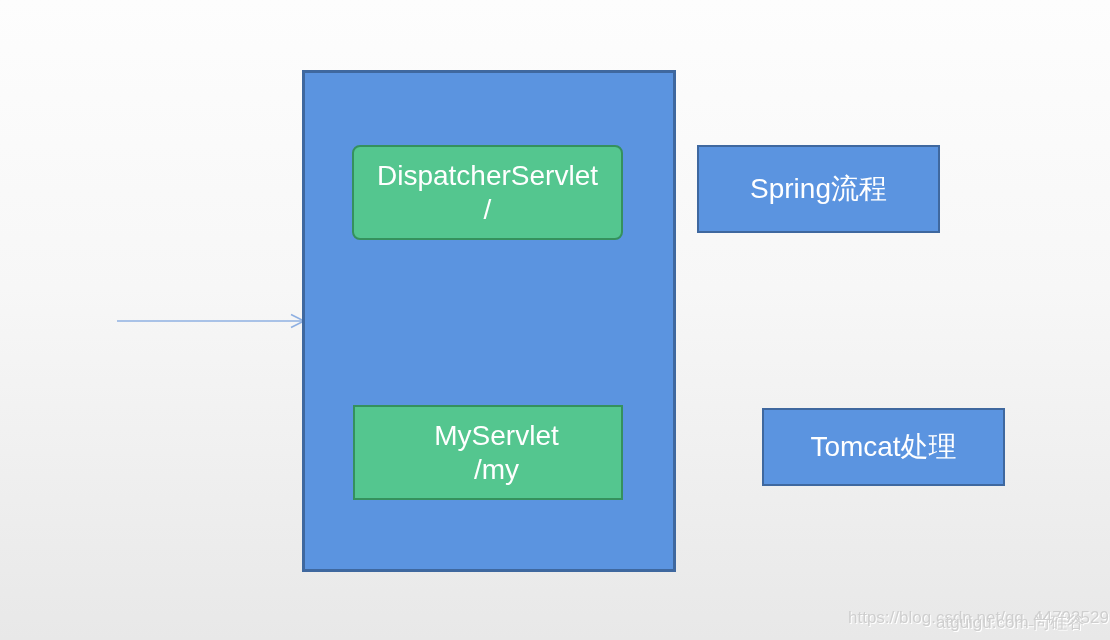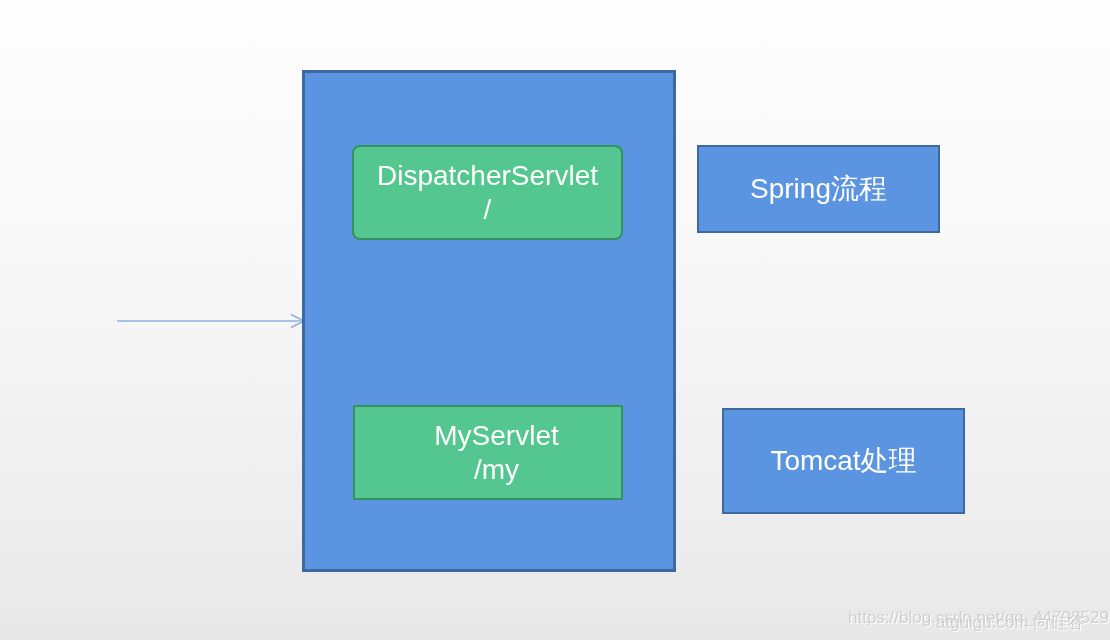--- a/index.html
+++ b/index.html
@@ -57,24 +57,24 @@
     border: 2px solid #3f689f;
     font-size: 28px;
   }
   .blue-label-box.spring {
     left: 697px;
     top: 145px;
     width: 243px;
     height: 88px;
   }
   .blue-label-box.tomcat {
-    left: 722px;
+    left: 762px;
     top: 408px;
     width: 243px;
-    height: 106px;
+    height: 78px;
   }
   .arrow-svg {
     position: absolute;
     left: 110px;
     top: 310px;
     width: 200px;
     height: 22px;
   }
   .watermark {
     position: absolute;

